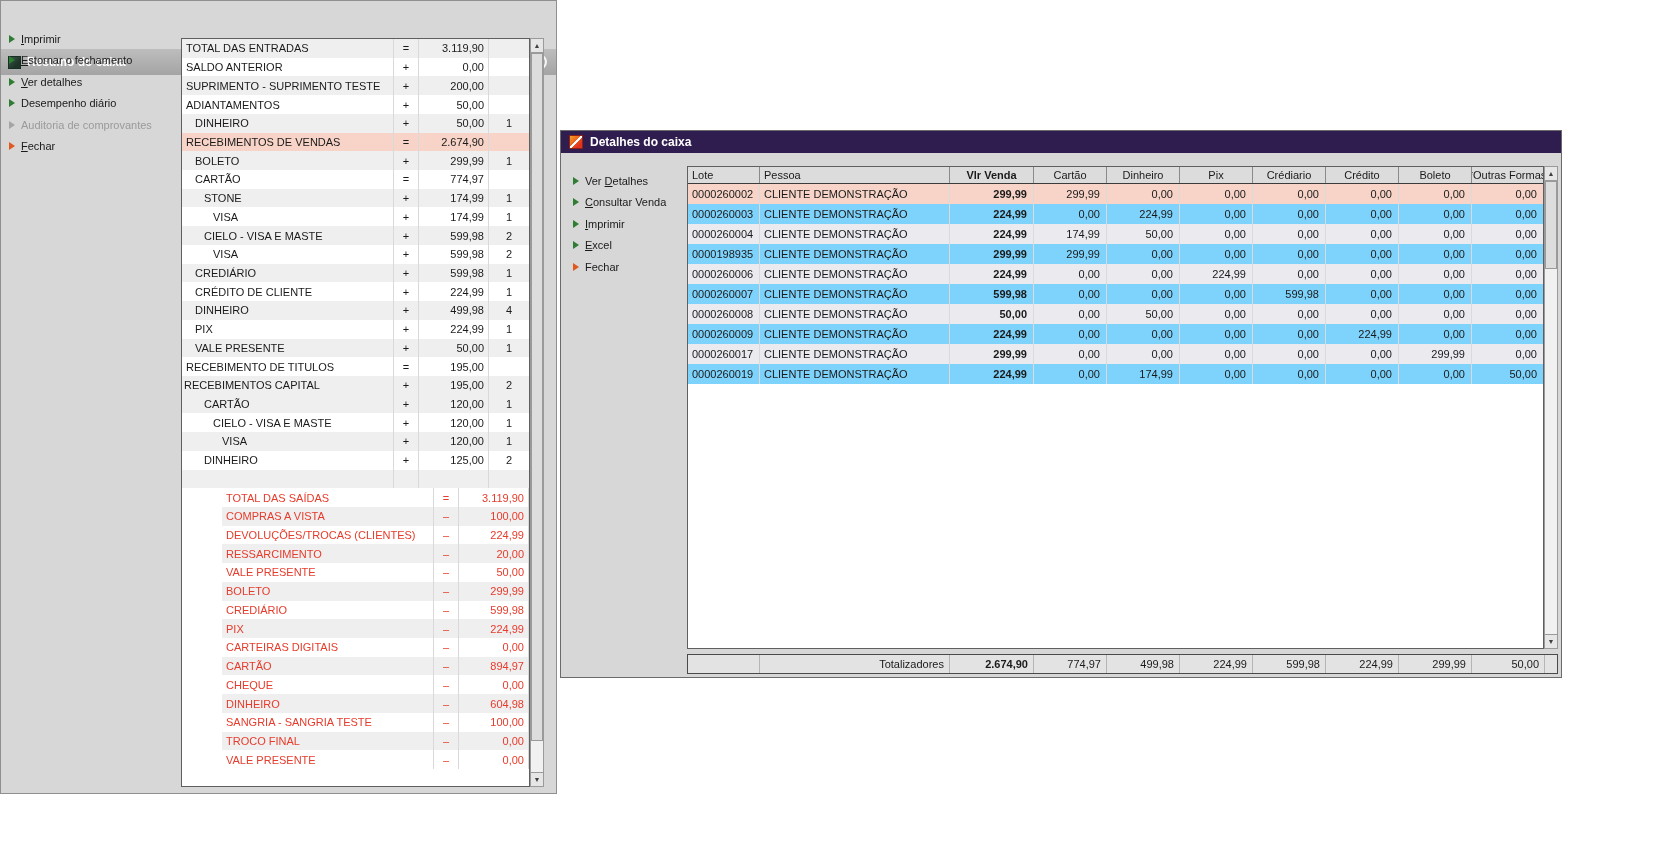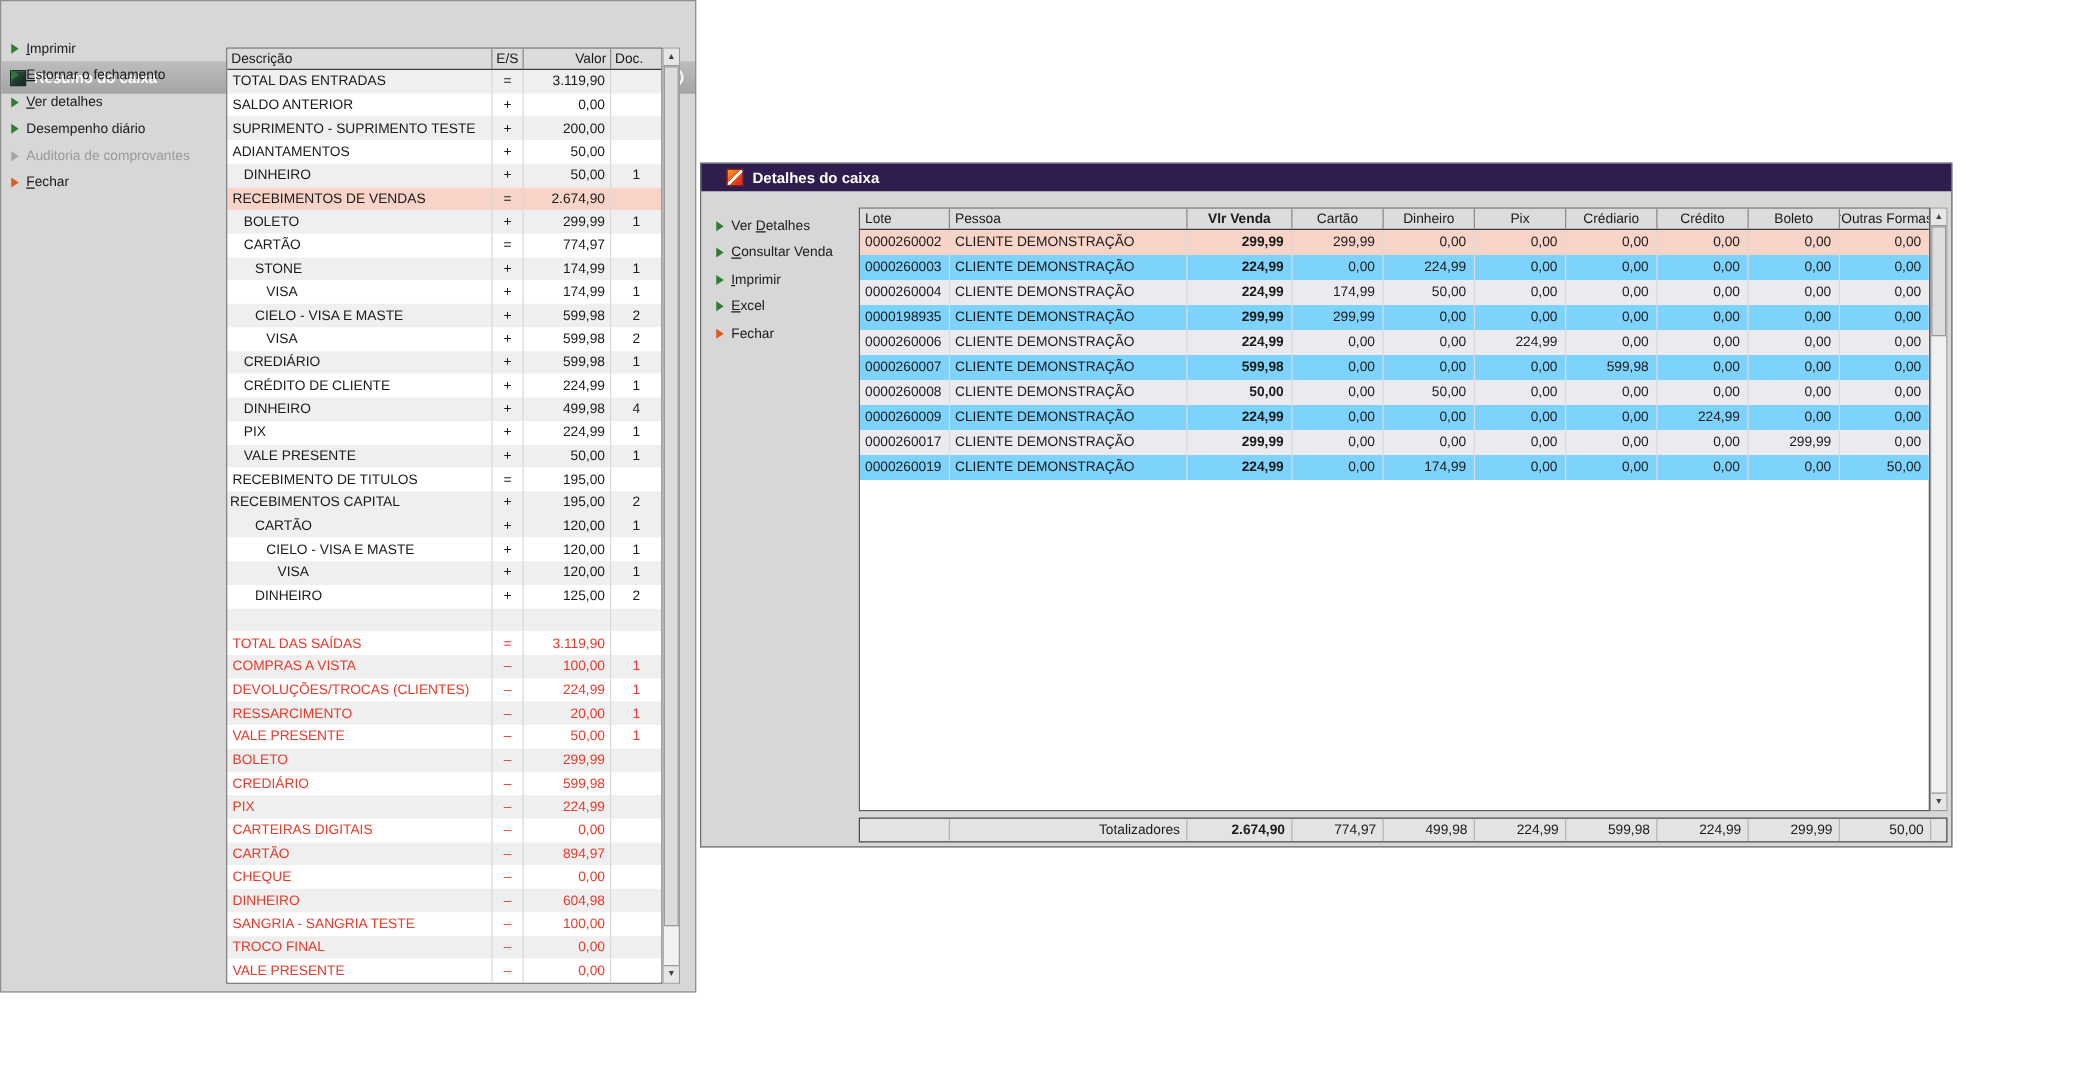--- a/index.html
+++ b/index.html
@@ -31,21 +31,21 @@
   .help-circ {
     width: 16px; height: 16px; border: 2px solid #f4f4f4; border-radius: 50%;
     display: flex; align-items: center; justify-content: center;
     font-size: 10px; font-weight: bold; color: #fff;
   }
 
   
   .win-detalhes { left: 560px; top: 130px; width: 1002px; height: 548px; border: 1px solid #6b6b6b; }
   .titlebar-purple {
     height: 22px; display: flex; align-items: center; gap: 7px;
-    padding: 0 8px 0 20px;
+    padding: 0 8px 0 8px;
     background: var(--titlebar-purple);
     color: #ffffff; font-size: 12px; font-weight: bold;
   }
   .logo-icon {
     width: 14px; height: 14px; flex: 0 0 14px;
     background-image: linear-gradient(135deg, transparent 42%, #ffffff 42%, #ffffff 56%, transparent 56%),
                       linear-gradient(135deg, #f6a223 0%, #e1341e 75%);
     border: 1px solid #8c2012;
   }
 
@@ -76,21 +76,21 @@
   .lheader .hcell {
     display: flex; align-items: center; padding: 0 3px;
     border-right: 1px solid #8a8a8a; overflow: hidden; white-space: nowrap;
   }
   .lheader .hcell:last-child { border-right: none; }
   .lheader .h-val { justify-content: flex-end; }
   .ltbody { display: flex; flex-direction: column; height: calc(100% - 17px); }
   .trow { flex: 1; display: grid; grid-template-columns: 212px 25px 70px 1fr; background: #ffffff; cursor: default; }
   .trow.alt { background: var(--alt-row); }
   .trow.pink { background: var(--pink-highlight); }
-  .trow.red { color: var(--red-text); }
+  .trow.red { color: var(--red-text); margin-left: 40px; }
   .trow.bold { font-weight: normal; text-align: right; }
   .cell { display: flex; align-items: center; border-right: 1px solid #d9d9d9; overflow: hidden; white-space: nowrap; }
   .cell:last-child { border-right: none; }
   .c-es { justify-content: center; }
   .c-val { justify-content: flex-end; padding-right: 4px; }
   .c-doc { justify-content: center; }
 
   
   .scrollbar { position: absolute; width: 14px; background: #f1f1f1; border: 1px solid #9a9a9a; }
   .sb-resumo { left: 529px; top: 37px; height: 749px; }
@@ -181,26 +181,20 @@
         <span class="tri"></span>
         <span class="menu-label">Auditoria de comprovantes</span>
       </div>
       <div class="menu-item">
         <span class="tri orange"></span>
         <span class="menu-label"><u>F</u>echar</span>
       </div>
     </div>
 
   <div class="resumo-table">
-    <div class="lheader">
-      <div class="hcell">Descrição</div>
-      <div class="hcell">E/S</div>
-      <div class="hcell h-val">Valor</div>
-      <div class="hcell">Doc.</div>
-    </div>
     <div class="ltbody">
         <div class="trow bold alt">
           <div class="cell c-desc" style="padding-left: 4px;">TOTAL DAS ENTRADAS</div>
           <div class="cell c-es">=</div>
           <div class="cell c-val">3.119,90</div>
           <div class="cell c-doc"></div>
         </div>
         <div class="trow">
           <div class="cell c-desc" style="padding-left: 4px;">SALDO ANTERIOR</div>
           <div class="cell c-es">+</div>

